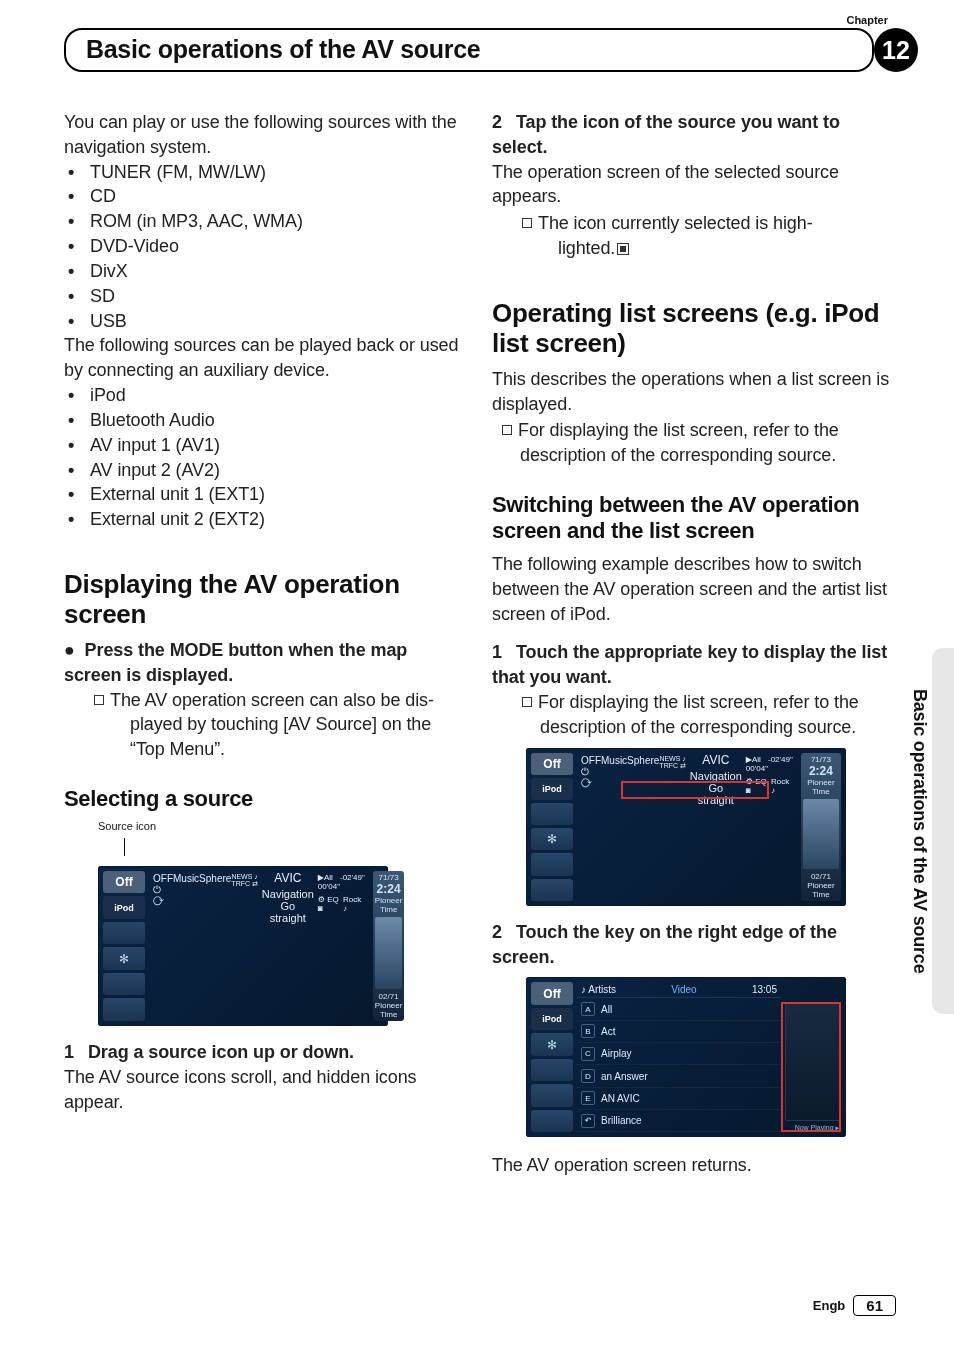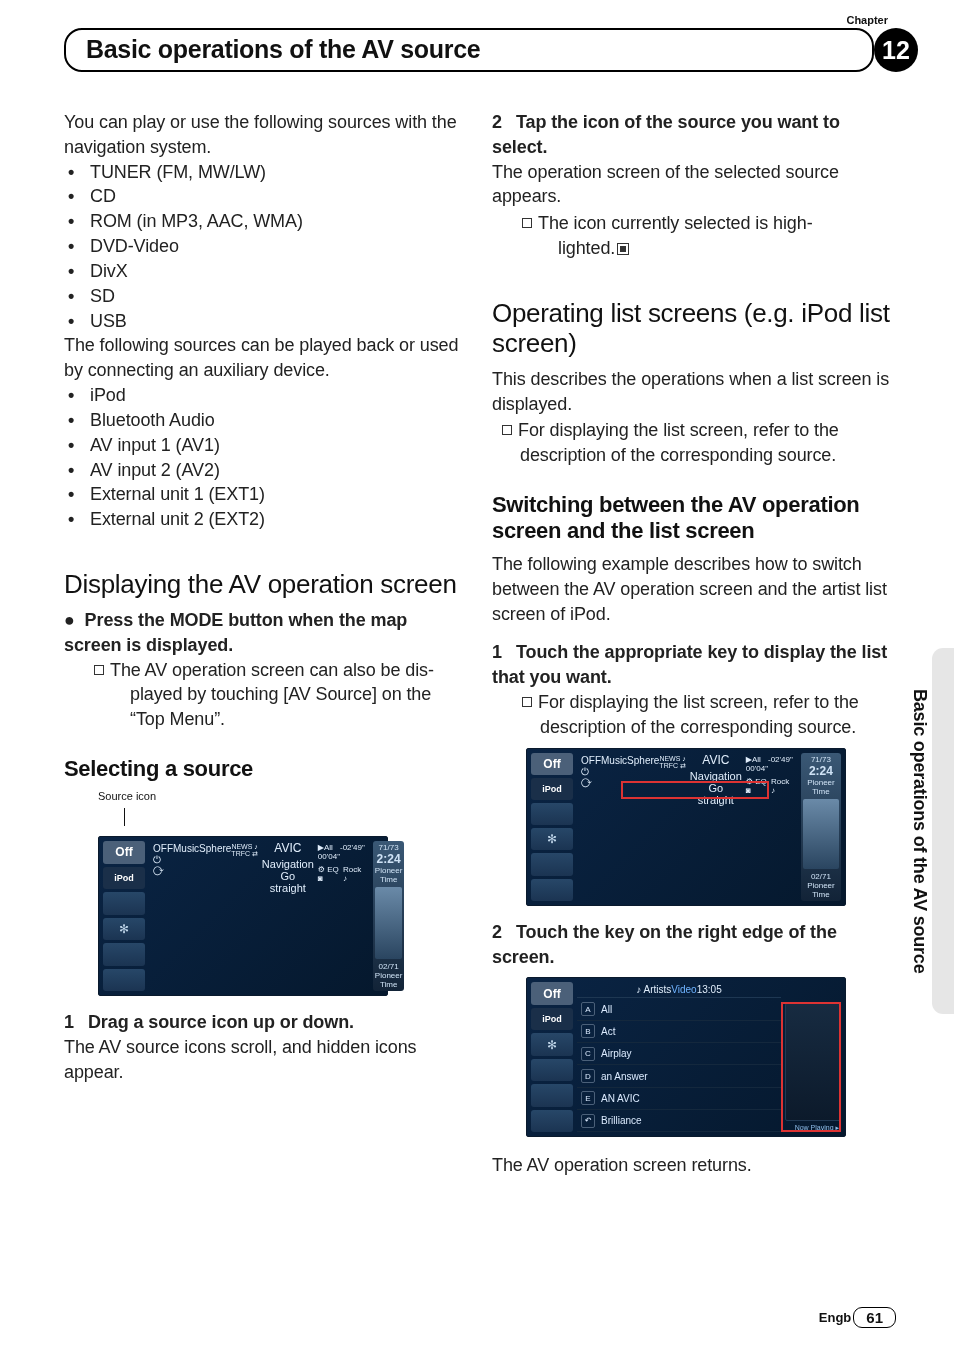--- a/index.html
+++ b/index.html
@@ -111,21 +111,21 @@
   .end-square::after {
     content: "";
     position: absolute;
     inset: 2px;
     background: #333;
   }
 
   
   h2 {
     font-size: 26px;
-    font-weight: 400;
+    font-weight: 700;
     letter-spacing: -0.3px;
     line-height: 1.15;
     margin-top: 38px;
     margin-bottom: 8px;
   }
   h3 {
     font-size: 22px;
     font-weight: 800;
     letter-spacing: -0.3px;
     margin-top: 24px;
@@ -202,21 +202,21 @@
     padding:2px;
   }
 
   
   .fig-list-body {
     position:absolute; left:50px; right:4px; top:4px; bottom:4px;
     display:flex; gap:4px;
   }
   .fig-list-rows { flex:1; display:flex; flex-direction:column; }
   .fig-list-head {
-    display:flex; align-items:center; justify-content:center;
+    display:flex; align-items:center; justify-content:space-between;
     color:#e0edfb; font-size:10px; padding:2px 4px; border-bottom:1px solid #1e3752;
   }
   .fig-list-row {
     flex:1; display:flex; align-items:center; gap:6px;
     border-bottom:1px solid #14283d; padding:0 4px;
     font-size:10px; color:#dbeafe;
   }
   .fig-list-row .k {
     width:14px; height:14px; border:1px solid #4b6079; border-radius:2px;
     display:flex;align-items:center;justify-content:center; font-size:8px;
@@ -254,30 +254,30 @@
     font-weight: 800;
     font-size: 18px;
     letter-spacing: -0.2px;
     text-align: center;
   }
 
   
   .footer {
     position: absolute;
     right: 58px;
-    bottom: 24px;
+    bottom: 36px;
     display: flex;
     align-items: center;
-    gap: 2px;
+    gap: 8px;
     font-size: 13px;
     font-weight: 800;
   }
   .footer .page {
     border: 1.8px solid #000;
-    border-radius: 9px;
+    border-radius: 4px;
     padding: 1px 12px;
     font-size: 15px;
   }
 </style>
 </head>
 <body>
 
 <div class="page-inner">
   <div class="top-label-row">Chapter</div>
 

